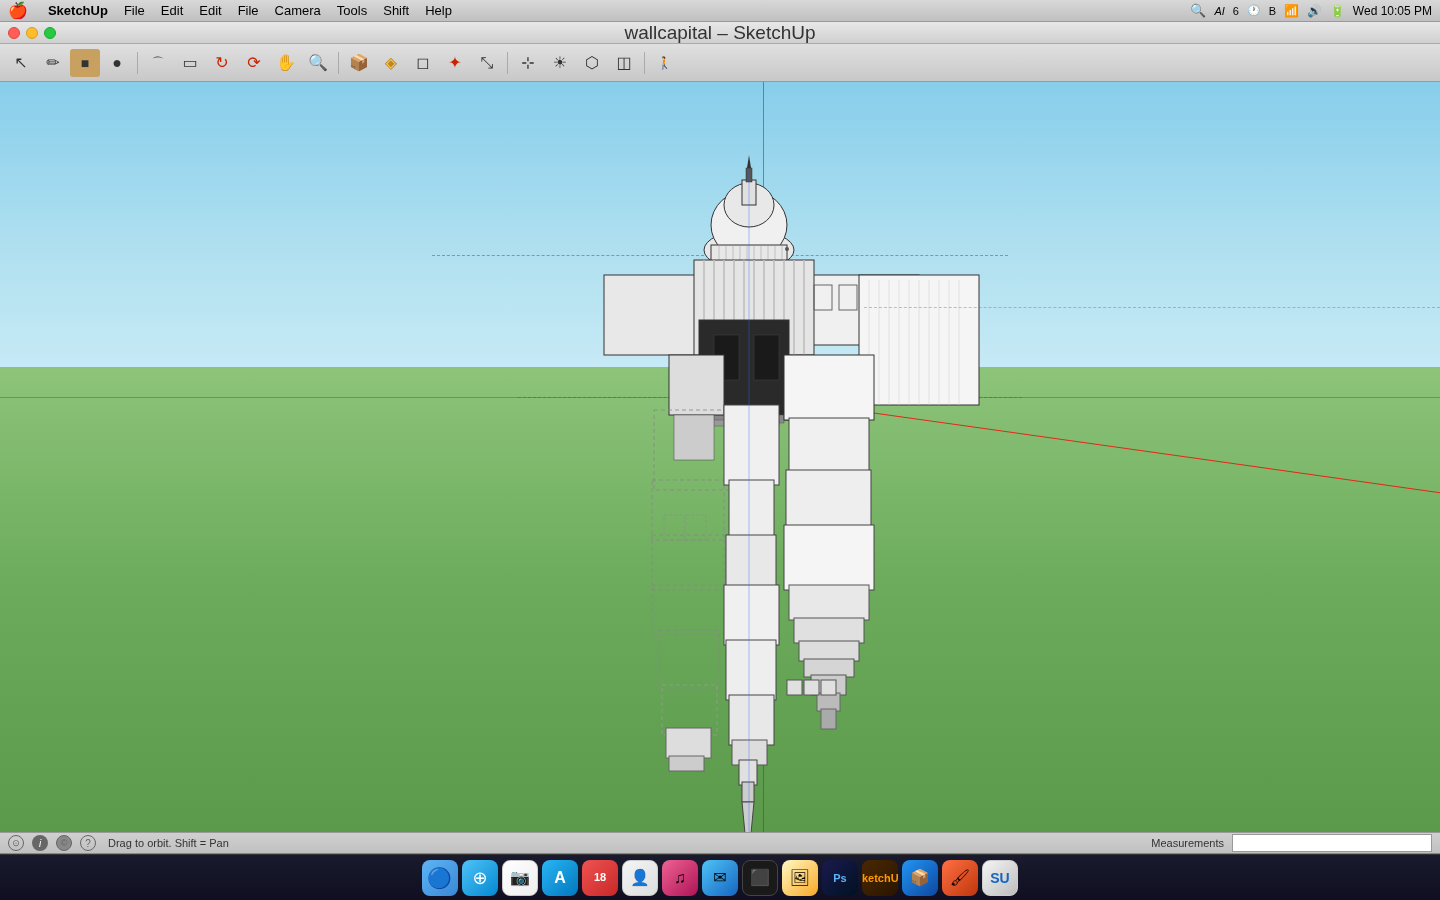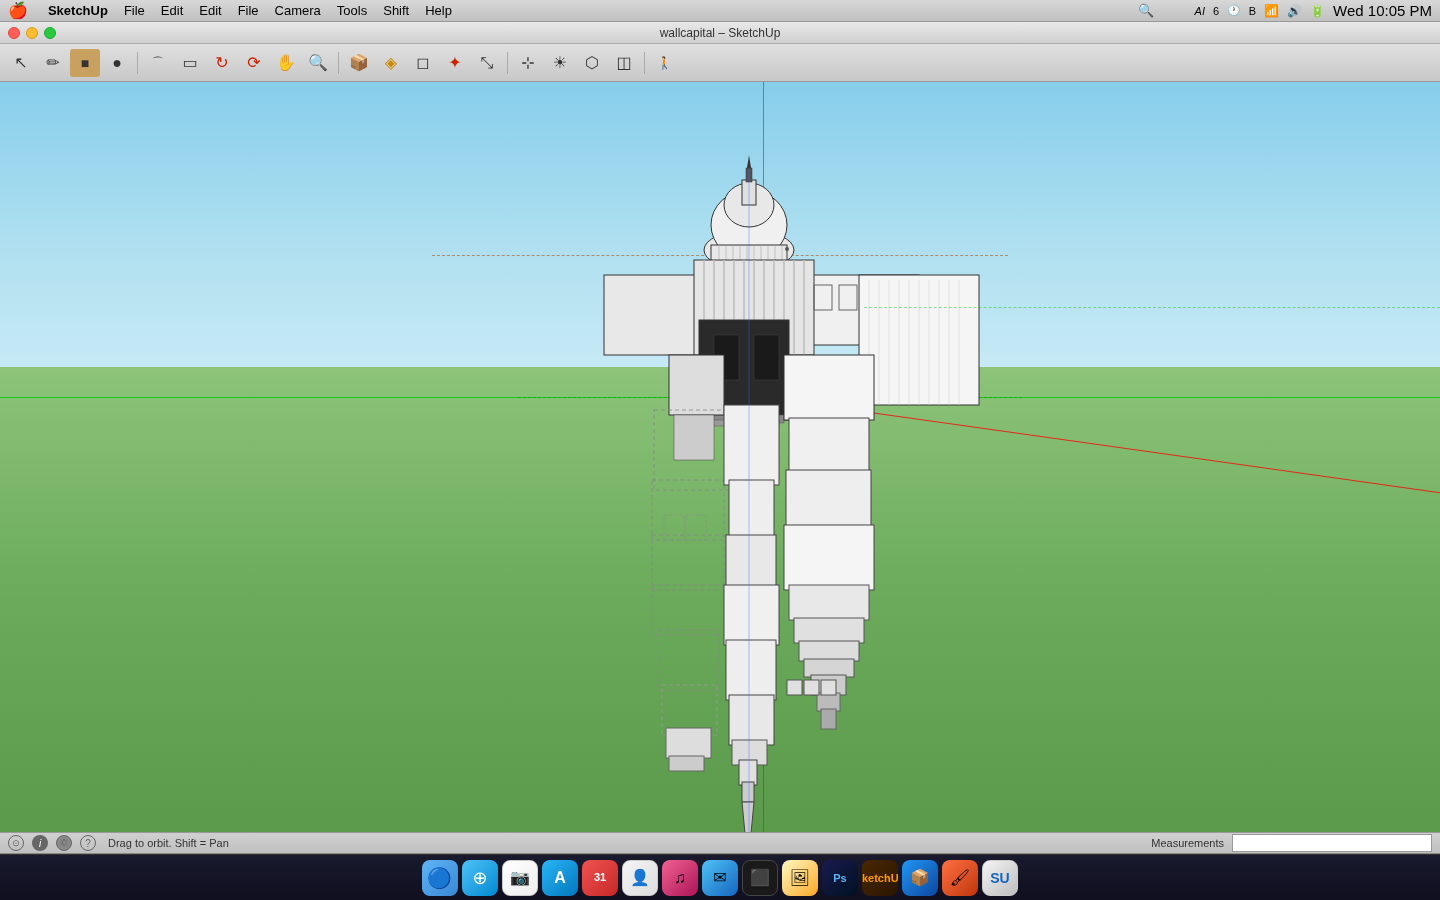--- a/index.html
+++ b/index.html
@@ -27,21 +27,21 @@
       background: linear-gradient(to bottom, #e8e8e8, #d0d0d0);
       display: flex; align-items: center; justify-content: center;
       border-bottom: 1px solid #aaa;
       position: relative;
     }
     .window-controls { position: absolute; left: 8px; display: flex; gap: 6px; align-items: center; }
     .wc { width: 12px; height: 12px; border-radius: 50%; cursor: pointer; }
     .wc-close { background: #ff5f57; border: 1px solid #e0443e; }
     .wc-min { background: #febc2e; border: 1px solid #d4a017; }
     .wc-max { background: #28c840; border: 1px solid #14ae34; }
-    .title-text { font-size: 12px; color: #333; }
+    .title-text { font-size: 19px; color: #333; }
 
     
     #toolbar {
       width: 100%; height: 38px;
       background: linear-gradient(to bottom, #e0e0e0, #c8c8c8);
       display: flex; align-items: center;
       padding: 0 6px; gap: 2px;
       border-bottom: 1px solid #999;
     }
     .tool-btn {
@@ -155,28 +155,28 @@
   <span class="menu-item">File</span>
   <span class="menu-item">Edit</span>
   <span class="menu-item">Edit</span>
   <span class="menu-item">File</span>
   <span class="menu-item">Camera</span>
   <span class="menu-item">Tools</span>
   <span class="menu-item">Shift</span>
   <span class="menu-item">Help</span>
   <div class="menu-right">
     <span style="font-size:13px;">🔍</span>
-    <span style="font-size:11px; font-style:italic;margin-left:32px;">AI</span>
+    <span style="font-size:11px; font-style:italic;">AI</span>
     <span style="font-size:11px;">6</span>
     <span style="font-size:11px;">🕐</span>
     <span style="font-size:11px;">B</span>
     <span style="font-size:12px;">📶</span>
     <span style="font-size:12px;">🔊</span>
     <span style="font-size:12px;">🔋</span>
-    <span style="font-size:15px;">Wed 10:05 PM</span>
+    <span style="font-size:12px;">Wed 10:05 PM</span>
   </div>
 </div>
 
 <div id="titlebar">
   <div class="window-controls">
     <div class="wc wc-close"></div>
     <div class="wc wc-min"></div>
     <div class="wc wc-max"></div>
   </div>
   <span class="title-text">wallcapital – SketchUp</span>
@@ -375,21 +375,21 @@
   <div class="dock-item di-safari" title="Safari">
     <span style="font-size:18px; color:white;">⊕</span>
   </div>
   <div class="dock-item" title="Photos" style="background:linear-gradient(135deg,#fff,#eee); border:1px solid #ccc;">
     <span style="font-size:16px;">📷</span>
   </div>
   <div class="dock-item di-appstore" title="App Store">
     <span style="font-size:16px; color:white; font-weight:bold;">A</span>
   </div>
   <div class="dock-item di-ical" title="iCal">
-    <span style="font-size:11px; color:white; font-weight:bold; line-height:1;">31</span>
+    <span style="font-size:11px; color:white; font-weight:bold; line-height:1;">18</span>
   </div>
   <div class="dock-item" title="Address Book" style="background:linear-gradient(135deg,#f5f5f5,#ddd); border:1px solid #ccc;">
     <span style="font-size:16px;">👤</span>
   </div>
   <div class="dock-item di-itunes" title="iTunes">
     <span style="font-size:16px;">♫</span>
   </div>
   <div class="dock-item" title="Mail" style="background:linear-gradient(135deg,#4fc3f7,#1565c0);">
     <span style="font-size:16px;">✉</span>
   </div>

